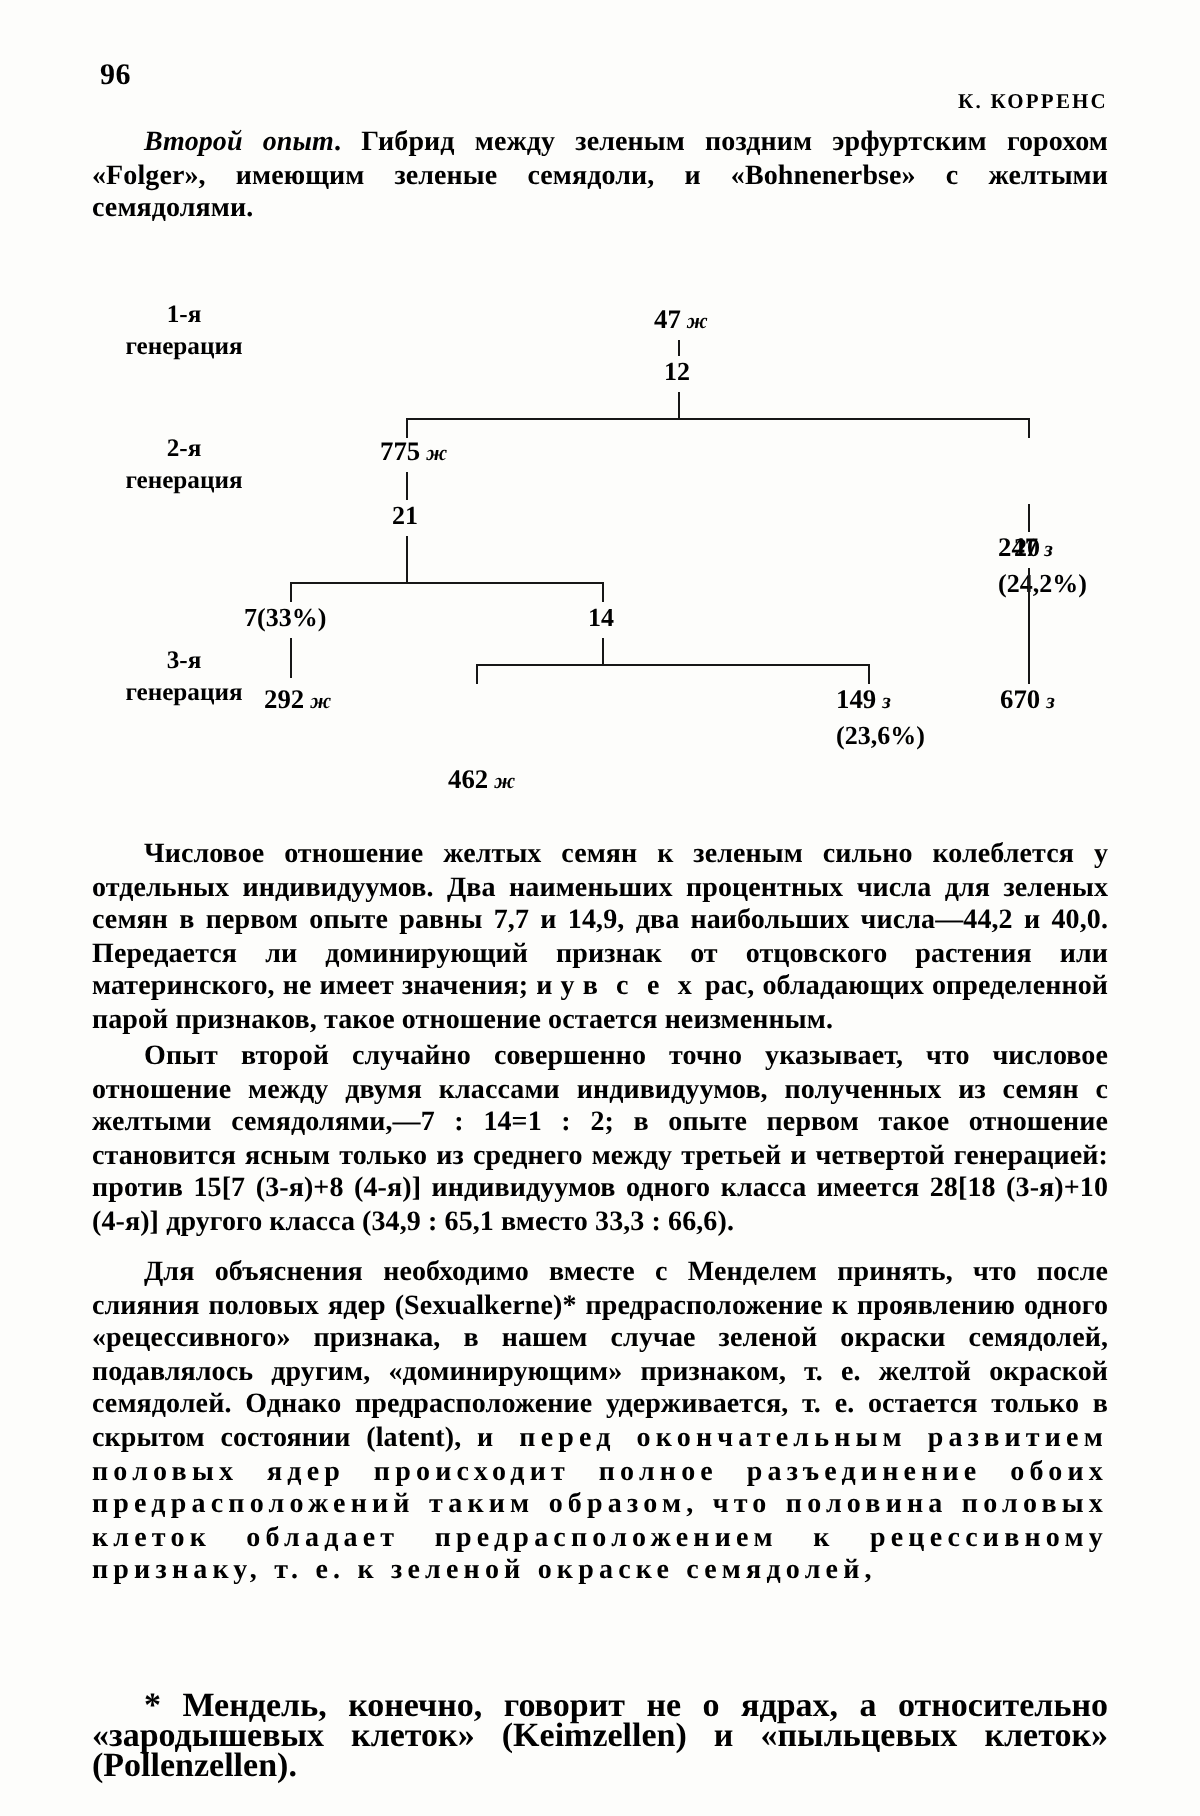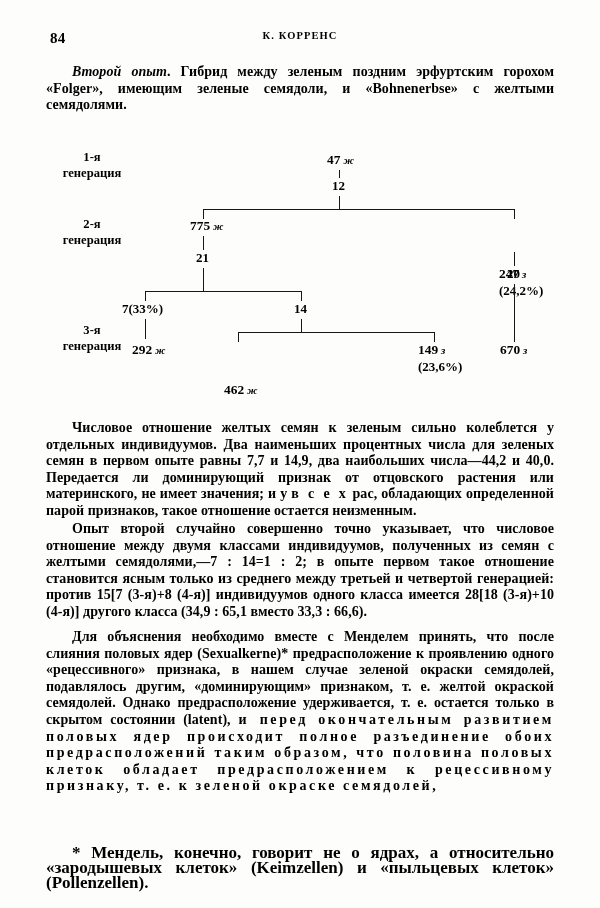--- a/index.html
+++ b/index.html
@@ -32,23 +32,23 @@
     position: absolute;
     left: 4px;
     top: 0;
     font-size: 15px;
     font-weight: 700;
     letter-spacing: 0.3px;
   }
   .runtitle {
     position: absolute;
     left: 0;
-    top: 0;
-    width: 508px;
-    text-align: center;
+    top: 16px;
+    width: 508px;
+    text-align: right;
     font-size: 10.5px;
     font-weight: 700;
     letter-spacing: 1.1px;
   }
 
   
   .para {
     position: absolute;
     left: 46px;
     width: 508px;
@@ -141,21 +141,21 @@
     text-align: justify;
   }
   #footnote .ind { display: inline-block; width: 26px; }
 </style>
 </head>
 <body>
 
 <div id="page">
 
   <div class="runhead">
-    <span class="folio">84</span>
+    <span class="folio">96</span>
     <span class="runtitle">К. КОРРЕНС</span>
   </div>
 
   <div class="para" id="intro">
     <span class="ind"></span><span class="it">Второй опыт</span><span>. Гибрид между зеленым поздним эрфуртским горохом «Folger», имеющим зеленые семядоли, и «Bohnenerbse» с желтыми семядолями.</span>
   </div>
 
   <div id="diagram">
 
     <div class="gen-label" style="left:46px; top:4px; width:92px;">

